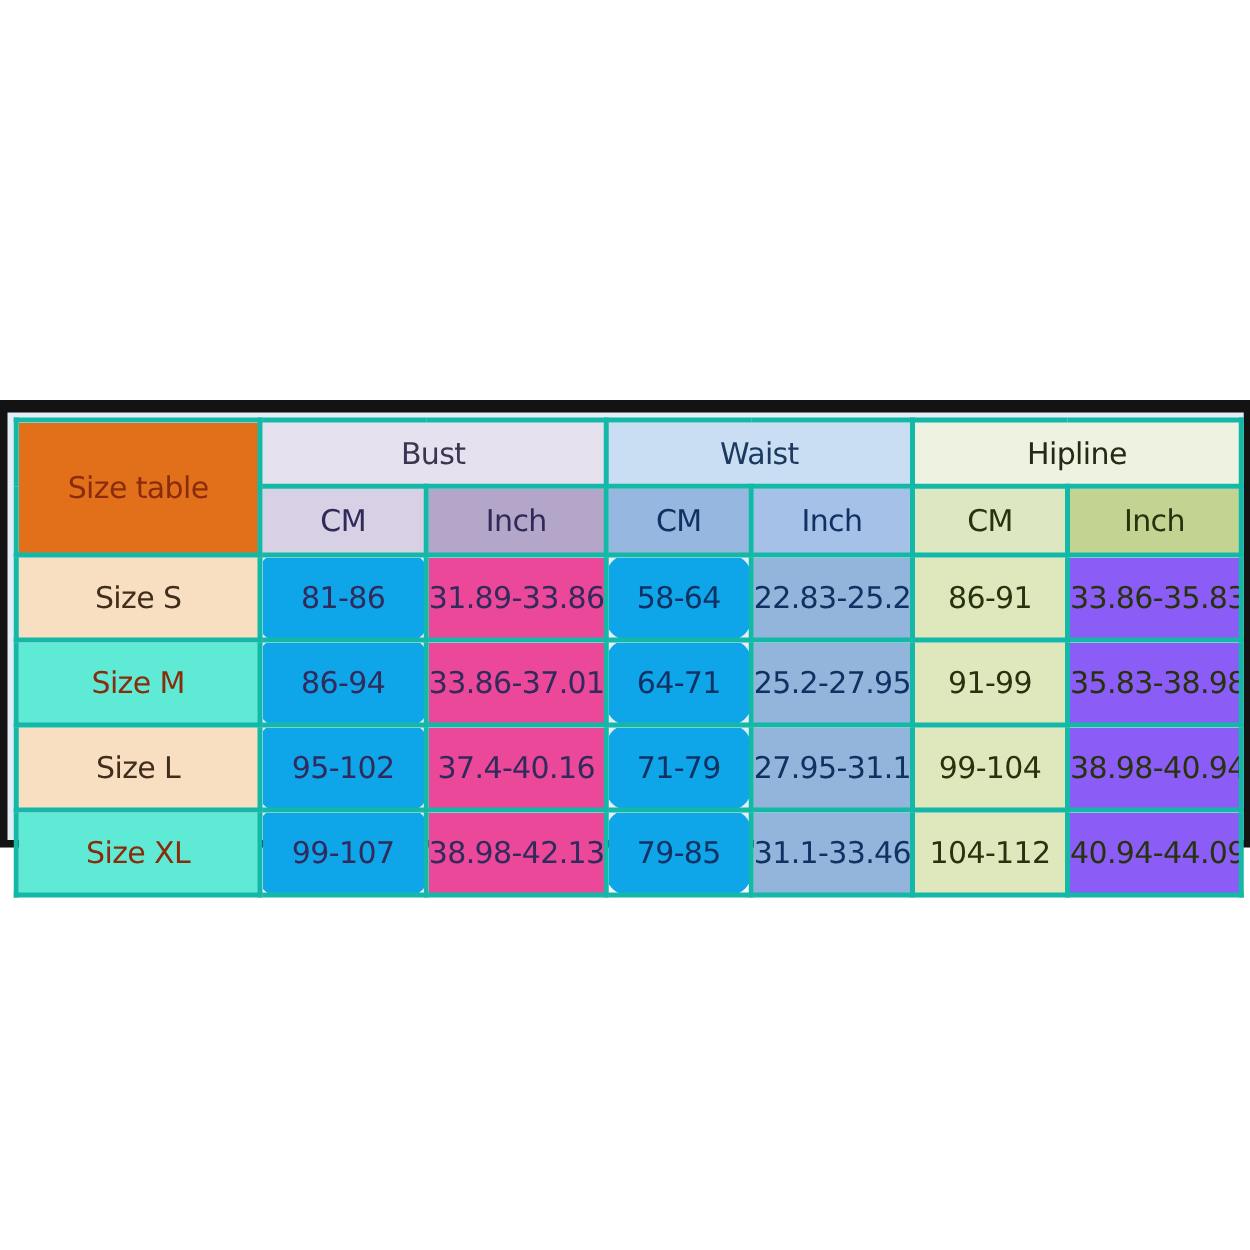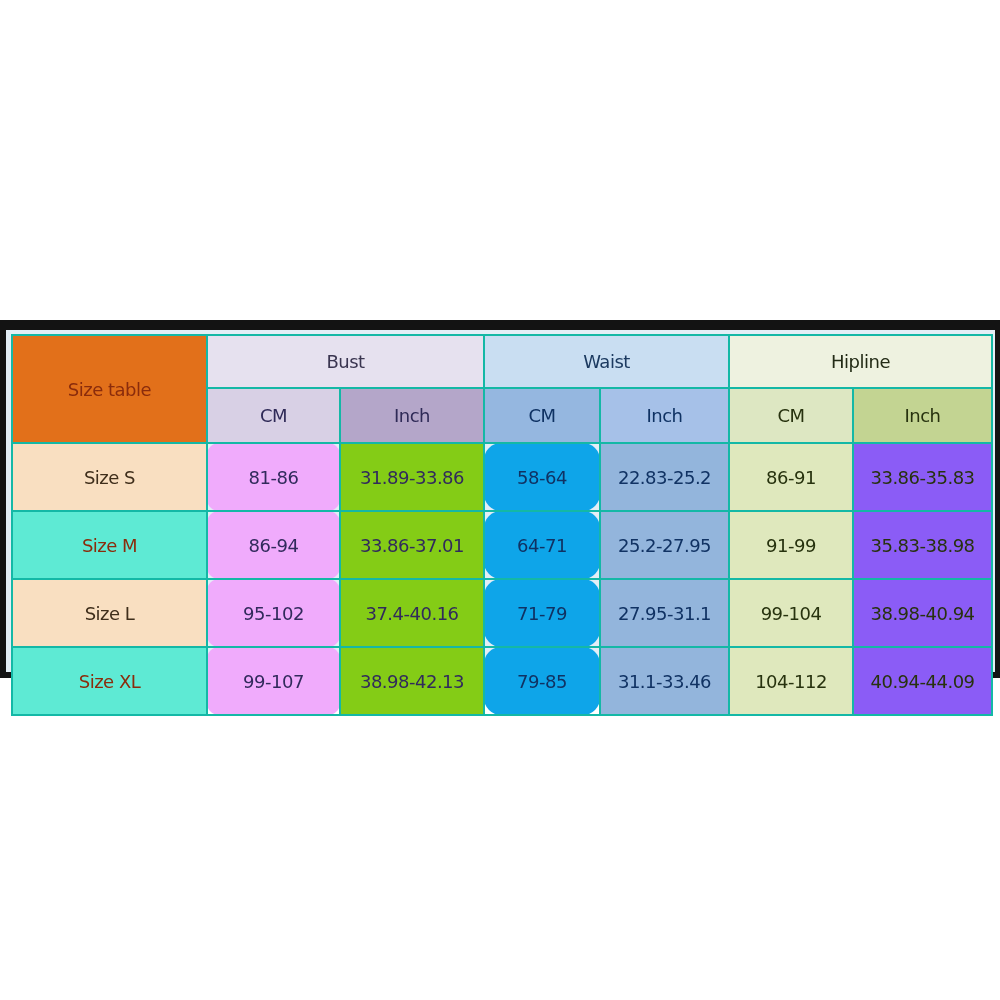--- a/index.html
+++ b/index.html
@@ -33,49 +33,49 @@
     padding: 4px 4px 0 5px;
   }
   table.size-table {
     border-collapse: collapse;
     table-layout: fixed;
     width: 980px;
     height: 328px;
     border: 2px solid #8a8a8a;
   }
   .size-table td {
-    border: 2px solid #14b8a6;
+    border: 4px solid #14b8a6;
     text-align: center;
     vertical-align: middle;
     padding: 0;
     overflow: hidden;
     white-space: nowrap;
-    font-size: 18px;
+    font-size: 24px;
     letter-spacing: -0.5px;
   }
   
   .corner      { background: #e2701a; color: #8a2c0c; font-size: 26px; letter-spacing: 0; margin-top: 24px; }
   .lab-peach   { background: #f9dfc1; color: #3f2e1b; font-size: 24px; letter-spacing: 0; }
   .lab-orange  { background: #5eead4; color: #8a2c0c; font-size: 24px; letter-spacing: 0; }
   
   .gh          { font-size: 25px; letter-spacing: 0; }
   .gh-bust     { background: #e6e1ef; color: #3a3550; }
   .gh-waist    { background: #c9def2; color: #1c3a60; }
   .gh-hip      { background: #eef2e0; color: #232b16; }
   
   .sub         { font-size: 24px; letter-spacing: 0; }
   .sub-bcm     { background: #d8d0e5; color: #2f2a57; }
   .sub-binch   { background: #b4a6c9; color: #2f2a57; }
   .sub-wcm     { background: #95b7e0; color: #0f3263; }
   .sub-winch   { background: #a6c1e8; color: #0f3263; }
   .sub-hcm     { background: #dde7c2; color: #27320e; }
   .sub-hinch   { background: #c3d492; color: #27320e; }
   
-  .d-bcm       { background: #f0abfc; color: #312a5c; border-radius: 12px; }
-  .d-binch     { background: #84cc16; color: #312a5c; }
+  .d-bcm       { background: #0ea5e9; color: #312a5c; border-radius: 12px; }
+  .d-binch     { background: #ec4899; color: #312a5c; }
   .d-wcm       { background: #0ea5e9; color: #103263; border-radius: 17px; }
   .d-winch     { background: #93b5dc; color: #103263; }
   .d-hcm       { background: #dfe8bd; color: #27320e; }
   .d-hinch     { background: #8b5cf6; color: #27320e; }
 
   tr.r-group { height: 53px; }
   tr.r-sub   { height: 55px; }
   tr.r-data  { height: 68px; margin-left: 32px; }
 </style>
 </head>

